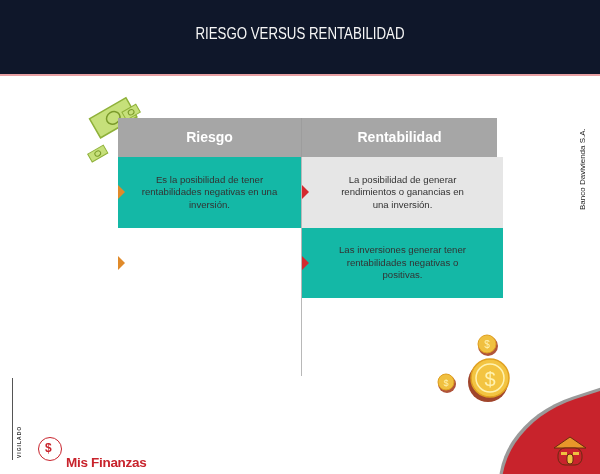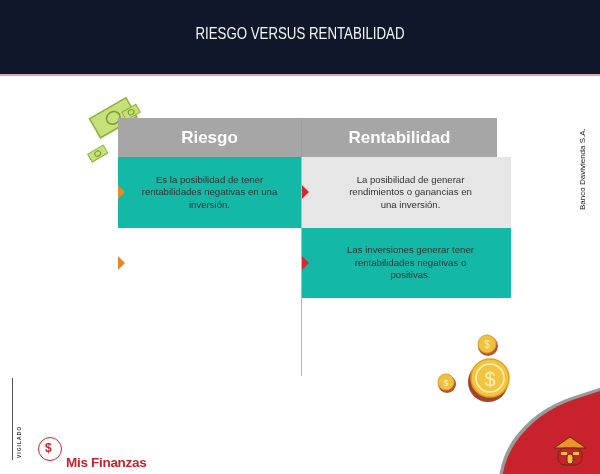--- a/index.html
+++ b/index.html
@@ -3,28 +3,28 @@
 <meta charset="utf-8">
 <style>
   html,body{margin:0;padding:0;}
   body{width:600px;height:474px;position:relative;overflow:hidden;background:#ffffff;font-family:"Liberation Sans",sans-serif;}
   .header{position:absolute;left:0;top:0;width:600px;height:74px;background:#0f172a;}
   .header-title{position:absolute;left:0;top:24px;width:600px;text-align:center;color:#f7f7f7;font-family:"Liberation Sans",sans-serif;font-size:17px;letter-spacing:0px;transform:scaleX(0.78);transform-origin:center;}
   .header-line{position:absolute;left:0;top:74px;width:600px;height:2px;background:#e8a0a3;}
 
   .table{position:absolute;left:118px;top:118px;width:379px;height:258px;}
   .thead{position:absolute;left:0;top:0;width:379px;height:39px;background:#a6a6a6;}
-  .th{position:absolute;top:0;height:39px;line-height:39px;text-align:center;color:#fff;font-weight:bold;font-size:17px;}
+  .th{position:absolute;top:0;height:39px;line-height:39px;text-align:center;color:#fff;font-weight:bold;font-size:14px;}
   .th.c1{left:0;width:183px;}
   .th.c2{left:184px;width:195px;}
   .vdiv{position:absolute;left:183px;top:0;width:1px;height:258px;background:#9a9a9a;opacity:.7;}
   .row{position:absolute;left:0;width:379px;}
   .cell{position:absolute;top:0;height:100%;display:flex;align-items:center;justify-content:center;text-align:center;color:#333;font-size:9.6px;line-height:12.5px;}
   .cell.c1{left:0;width:183px;}
-  .cell.c2{left:184px;width:201px;padding-left:8px;}
+  .cell.c2{left:184px;width:201px;}
   .light{background:#14b8a6;}
   .dark{background:#e6e6e6;}
   .cell span{display:block;width:140px;}
   .arrow{position:absolute;width:0;height:0;border-top:7px solid transparent;border-bottom:7px solid transparent;}
   .arrow.orange{border-left:7px solid #e08a2a;left:0;}
   .arrow.red{border-left:7px solid #d42a2f;left:184px;}
 
   .side-text{position:absolute;left:578px;top:210px;transform-origin:left top;transform:rotate(-90deg);font-size:8px;color:#222;white-space:nowrap;}
   .vig{position:absolute;left:16px;top:458px;transform-origin:left top;transform:rotate(-90deg);font-size:5px;color:#333;white-space:nowrap;letter-spacing:1px;font-weight:bold;}
   .vig-line{position:absolute;left:12px;top:378px;width:1px;height:82px;background:#555;}

